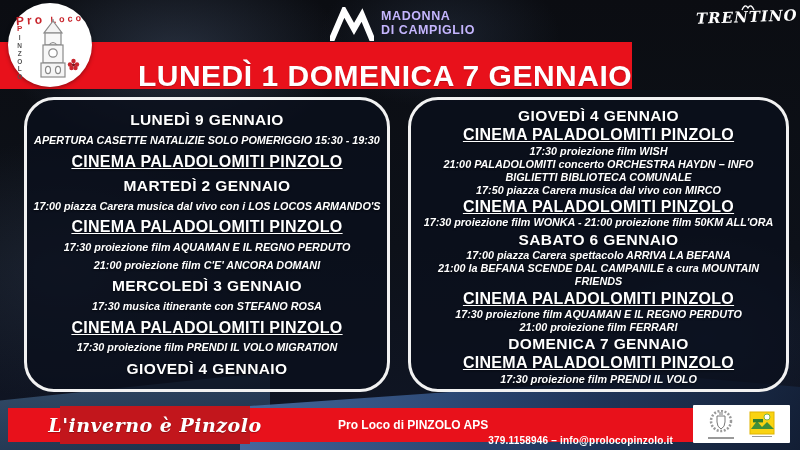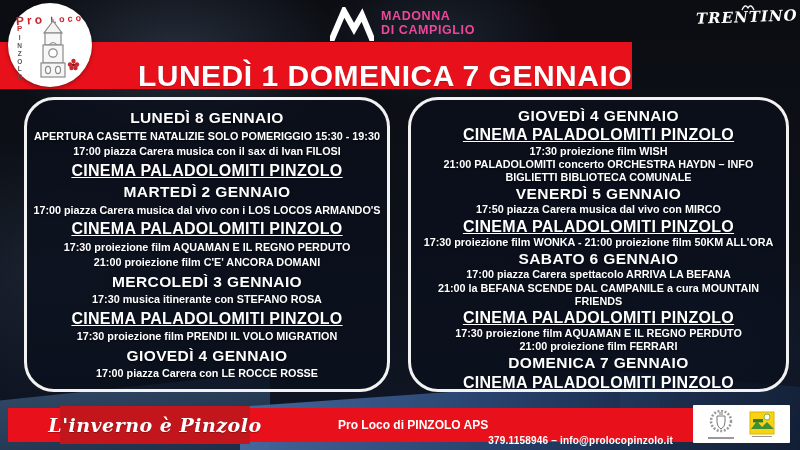--- a/index.html
+++ b/index.html
@@ -54,41 +54,41 @@
   .proloco-top { position:absolute; left:0; top:9px; width:100%; text-align:center;
     color:#c8252c; font-weight:bold; font-size:9px; letter-spacing:3px; transform:rotate(-4deg); }
   .proloco-top b { font-size:12px; }
   .proloco-side { position:absolute; left:9px; top:21px; display:flex; flex-direction:column; align-items:center; }
   .proloco-side span { font-size:6.5px; font-weight:bold; color:#555; line-height:1.22; }
   .proloco-side span:first-child { color:#c8252c; font-size:8px; }
   .proloco-tower { position:absolute; left:24px; top:16px; }
   .proloco-flower { position:absolute; right:12px; bottom:16px; }
 
   .madonna-logo { position:absolute; left:330px; top:7px; display:flex; align-items:center; gap:7px; z-index:4; }
-  .madonna-text { color:#ec4899; font-weight:bold; font-size:12.5px; line-height:1.1; letter-spacing:.6px; }
+  .madonna-text { color:#c4b5fd; font-weight:bold; font-size:12.5px; line-height:1.1; letter-spacing:.6px; }
 
   .trentino-logo { position:absolute; right:12px; top:8px; width:92px; text-align:center; z-index:4; }
   .trentino-text { color:#fff; font-weight:bold; font-size:15px; letter-spacing:1px;
     font-family:"DejaVu Serif",serif; font-style:italic; transform:rotate(-2deg); display:inline-block; }
   .trentino-swirl { position:absolute; left:44px; top:-6px; }
 
   
   .panel {
     position:absolute; top:97px; height:295px;
     background:rgba(10,16,28,0.78);
     border:3px solid #f2f2f2; border-radius:30px;
     display:flex; flex-direction:column; justify-content:space-evenly;
     padding:6px 6px; overflow:hidden;
   }
   #panel-left  { left:24px;  width:366px; }
   #panel-right { left:408px; width:381px; }
   .evt { color:#fff; text-align:center; font-weight:bold; text-shadow:0 1px 2px rgba(0,0,0,.55); }
   .evt-day    { font-size:15.5px; line-height:1.25; letter-spacing:.4px; }
   .evt-cinema { font-size:16px; line-height:1.2; text-decoration:underline; letter-spacing:.3px; }
-  .evt-line   { font-size:10.8px; line-height:1.22; }
+  .evt-line   { font-size:10.8px; line-height:1.22;font-style:italic; }
 
   
   .footer-bar {
     position:absolute; left:8px; top:408px; width:745px; height:34px;
     background:#e8111b;
   }
   .ribbon-box {
     position:absolute; left:52px; top:-2px; width:190px; height:38px;
     background:#c2161c;
     display:flex; align-items:center; justify-content:center;
@@ -177,42 +177,39 @@
   </div>
 
   <div class="trentino-logo">
     <svg class="trentino-swirl" width="16" height="10" viewBox="0 0 16 10">
       <path d="M2 8 Q5 1 8 6 Q11 1 14 8" fill="none" stroke="#fff" stroke-width="1.4"></path>
     </svg>
     <span class="trentino-text">TRENTINO</span>
   </div>
 
   <div class="panel" id="panel-left">
-      <div class="evt evt-day">LUNEDÌ 8 GENNAIO</div>
+      <div class="evt evt-day">LUNEDÌ 9 GENNAIO</div>
       <div class="evt evt-line">APERTURA CASETTE NATALIZIE SOLO POMERIGGIO 15:30 - 19:30</div>
-      <div class="evt evt-line">17:00 piazza Carera musica con il sax di Ivan FILOSI</div>
       <div class="evt evt-cinema">CINEMA PALADOLOMITI PINZOLO</div>
       <div class="evt evt-day">MARTEDÌ 2 GENNAIO</div>
       <div class="evt evt-line">17:00 piazza Carera musica dal vivo con i LOS LOCOS ARMANDO'S</div>
       <div class="evt evt-cinema">CINEMA PALADOLOMITI PINZOLO</div>
       <div class="evt evt-line">17:30 proiezione film AQUAMAN E IL REGNO PERDUTO</div>
       <div class="evt evt-line">21:00 proiezione film C'E' ANCORA DOMANI</div>
       <div class="evt evt-day">MERCOLEDÌ 3 GENNAIO</div>
       <div class="evt evt-line">17:30 musica itinerante con STEFANO ROSA</div>
       <div class="evt evt-cinema">CINEMA PALADOLOMITI PINZOLO</div>
       <div class="evt evt-line">17:30 proiezione film PRENDI IL VOLO MIGRATION</div>
       <div class="evt evt-day">GIOVEDÌ 4 GENNAIO</div>
-      <div class="evt evt-line">17:00 piazza Carera con LE ROCCE ROSSE</div>
     </div>
   <div class="panel" id="panel-right">
       <div class="evt evt-day">GIOVEDÌ 4 GENNAIO</div>
       <div class="evt evt-cinema">CINEMA PALADOLOMITI PINZOLO</div>
       <div class="evt evt-line">17:30 proiezione film WISH</div>
       <div class="evt evt-line">21:00 PALADOLOMITI concerto ORCHESTRA HAYDN – INFO BIGLIETTI BIBLIOTECA COMUNALE</div>
-      <div class="evt evt-day">VENERDÌ 5 GENNAIO</div>
       <div class="evt evt-line">17:50 piazza Carera musica dal vivo con MIRCO</div>
       <div class="evt evt-cinema">CINEMA PALADOLOMITI PINZOLO</div>
       <div class="evt evt-line">17:30 proiezione film WONKA - 21:00 proiezione film 50KM ALL'ORA</div>
       <div class="evt evt-day">SABATO 6 GENNAIO</div>
       <div class="evt evt-line">17:00 piazza Carera spettacolo ARRIVA LA BEFANA</div>
       <div class="evt evt-line">21:00 la BEFANA SCENDE DAL CAMPANILE a cura MOUNTAIN FRIENDS</div>
       <div class="evt evt-cinema">CINEMA PALADOLOMITI PINZOLO</div>
       <div class="evt evt-line">17:30 proiezione film AQUAMAN E IL REGNO PERDUTO</div>
       <div class="evt evt-line">21:00 proiezione film FERRARI</div>
       <div class="evt evt-day">DOMENICA 7 GENNAIO</div>

